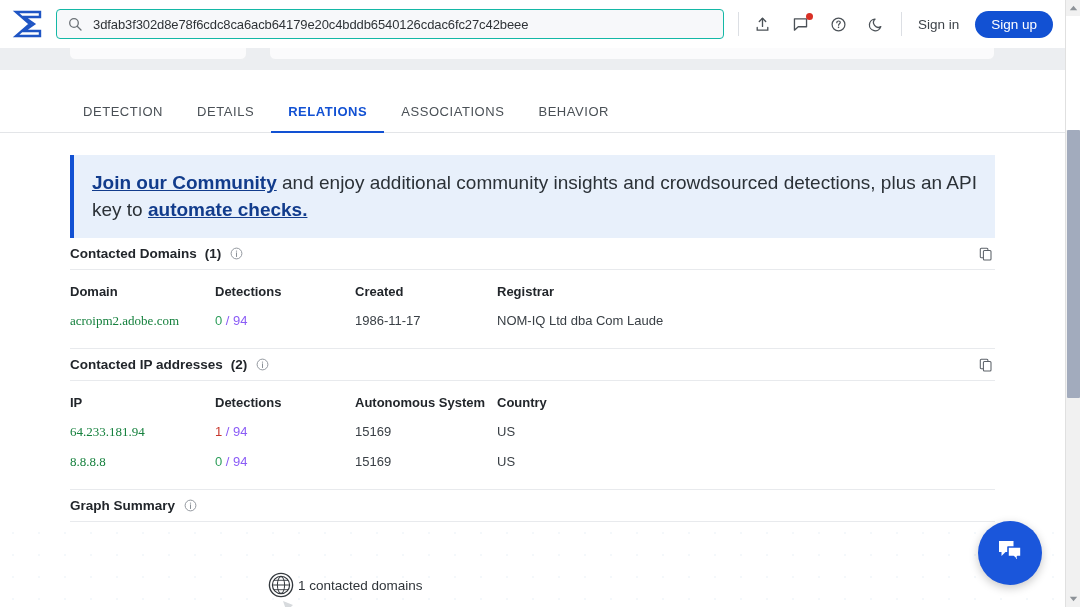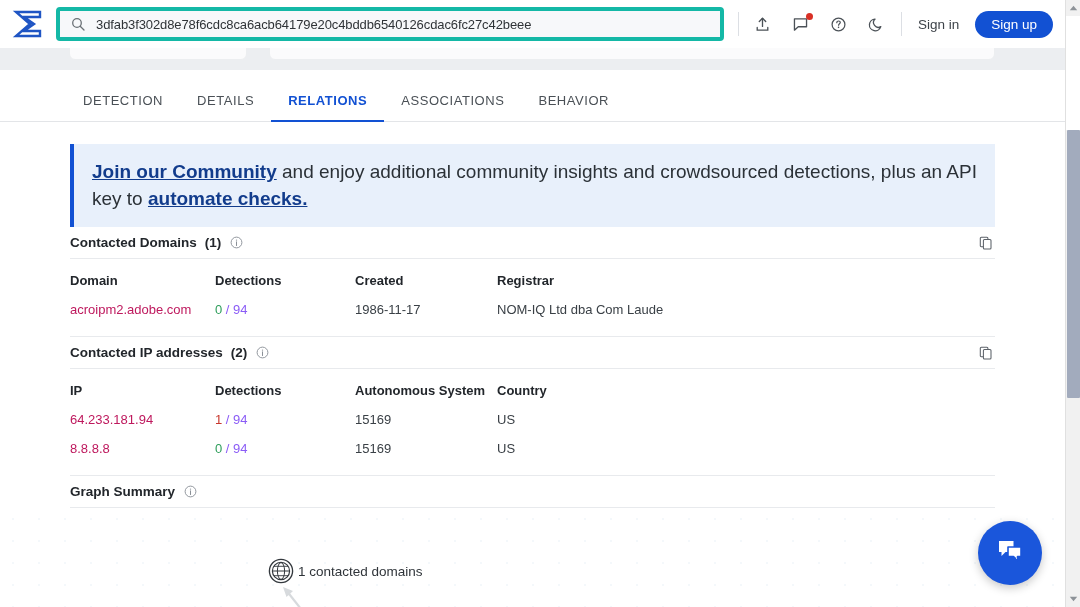--- a/index.html
+++ b/index.html
@@ -33,21 +33,21 @@
     align-items: center;
     justify-content: center;
     flex: 0 0 auto;
     margin-right: 8px;
   }
 
   .search-wrap {
     flex: 1 1 auto;
     height: 30px;
     background: #f7f8fa;
-    border: 4px solid #14b8a6;
+    border: 1px solid #14b8a6;
     border-radius: 4px;
     display: flex;
     align-items: center;
     padding: 13px 10px;
     max-width: 676px;
   }
   .search-icon-box {
     width: 16px; height: 16px;
     flex: 0 0 auto;
     display: flex; align-items: center; justify-content: center;
@@ -149,21 +149,21 @@
     width: 1065px;
     height: 537px;
     background: #ffffff;
     overflow: hidden;
   }
 
   
   .tabs {
     display: flex;
     align-items: flex-end;
-    height: 52px;
+    height: 63px;
     padding: 0 70px;
     border-bottom: 1px solid #e3e5e8;
     gap: 0;
   }
   .tab {
     font-size: 13px;
     letter-spacing: 0.55px;
     color: #4a5056;
     padding: 0 17px 13px 17px;
     cursor: pointer;
@@ -253,21 +253,21 @@
     font-size: 13px;
     font-weight: bold;
     color: #22262b;
     padding: 14px 0 9px 0;
   }
   table.vt td {
     padding: 5px 0 9px 0;
     color: #3a4046;
     vertical-align: top;
   }
-  .dom-link { color: #be185d; cursor: pointer; }
+  .dom-link { color: #15803d; cursor: pointer; font-family: Liberation Serif, serif; }
   .det-clean { color: #2e9e5b; }
   .det-bad { color: #c8372d; }
   .det-total { color: #8b5cf6; }
 
   .sep { height: 1px; background: #e8eaed; margin: 10px 70px 0 70px; }
 
   
   .graph-canvas {
     position: relative;
     height: 120px;

